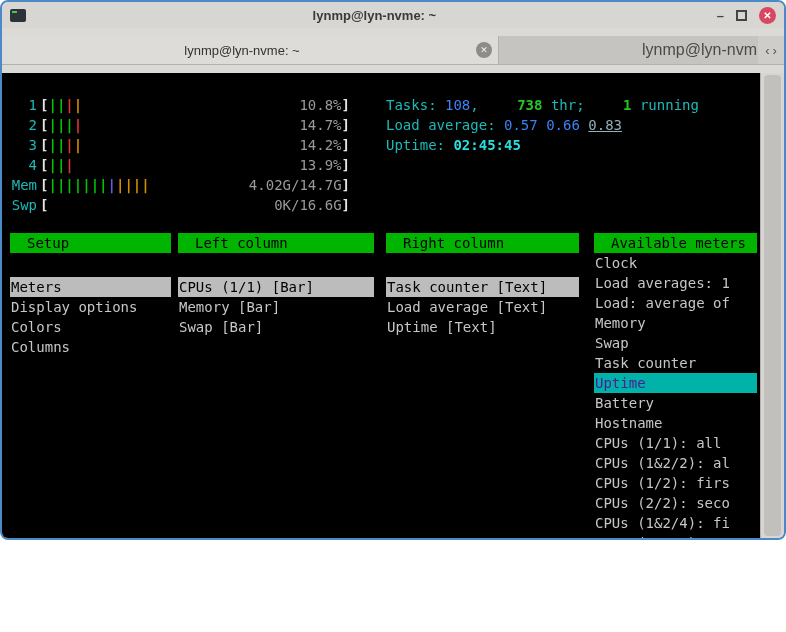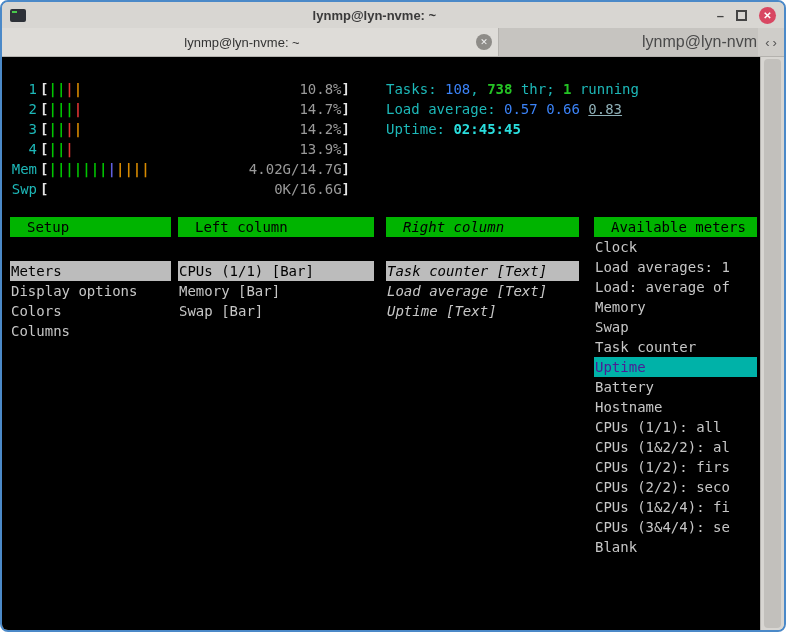--- a/index.html
+++ b/index.html
@@ -1,21 +1,21 @@
 <!DOCTYPE html>
 <html><head>
 <meta charset="utf-8">
 <style>
   * { box-sizing: border-box; margin: 0; padding: 0; }
   html,body { width: 786px; height: 632px; background:#fff; font-family:"Liberation Sans",sans-serif; }
   .frame {
-    width: 786px; height: 632px;
+    width: 786px; height: 540px;
     border: 2px solid #4b89c8; border-radius: 8px;
     background:#dcdad6; overflow:hidden;
-    display:flex; flex-direction:column;
+    display:flex; flex-direction:column;gap:8px;
   }
   
   .titlebar { height:26px; background:#d8d6d2; display:flex; align-items:center; padding:0 8px; flex:0 0 auto; }
   .app-icon { width:16px; height:13px; background:#2d3138; border-radius:2px; margin-right:6px; position:relative; flex:0 0 auto; }
   .app-icon::after { content:""; position:absolute; left:2px; top:2px; width:5px; height:2px; background:#49c84b; }
   .win-title { flex:1; text-align:center; font-size:13px; font-weight:bold; color:#3a3a3a; white-space:nowrap; overflow:hidden; }
   .controls { display:flex; align-items:center; gap:12px; flex:0 0 auto; }
   .ctl-min { color:#444; font-weight:bold; font-size:13px; cursor:default; }
   .ctl-max { width:11px; height:11px; border:2px solid #444; cursor:default; }
   .ctl-close { width:17px; height:17px; border-radius:50%; background:#d84762; color:#fff; font-size:10px; line-height:17px; text-align:center; font-weight:bold; cursor:default; }
@@ -46,26 +46,26 @@
   .mbar { flex:1; display:flex; min-width:0; overflow:hidden; }
   .bars { flex:1; font-weight:bold; overflow:hidden; }
   .mval { color:#9a9a9a; flex:0 0 auto; }
   .b-green { color:#00c400; } .b-red { color:#e03434; } .b-orange { color:#d88a00; } .b-blue { color:#6060e0; }
   
   .info { position:absolute; left:384px; top:22px; }
   .iline { height:20px; }
   .c-cyan { color:#1db8b8; }
   .c-cyan-b { color:#2adede; font-weight:bold; }
   .c-white-b { color:#3b82f6; font-weight:normal; }
-  .c-green-b { color:#25c425; font-weight:bold; }
+  .c-green-b { color:#25c425; font-weight:bold;margin-left:30px; }
   .c-dim { color:#8fb0b8;text-decoration:underline; }
   
   .panel { position:absolute; top:160px; }
   .p0 { left:8px; width:161px; } .p1 { left:176px; width:196px; }
-  .p2 { left:384px; width:193px;font-style:italic; } .p3 { left:592px; width:163px; }
+  .p2 { left:384px; width:193px; } .p3 { left:592px; width:163px; }
   .phdr { height:20px; background:#00b400; color:#000; padding:0 17px; overflow:hidden; }
   .pitem { height:20px; color:#c6c6c6; padding:0 1px; overflow:hidden; cursor:default; }
   .sel-gray { background:#bcbcbc; color:#000;margin-top:24px; }
   .sel-cyan { background:#00b2a8; color:#4c1d95; }
   
   .fnbar { position:absolute; left:8px; top:508px; height:20px; display:flex; width:calc(100% - 10px); }
   .fnkey { color:#e8e8e8; flex:0 0 auto; }
   .fnlabel { background:#00b2a8; color:#000; padding:0 2px; flex:0 0 auto; }
   .fnlabel.first { width:88px; }
   .fnlabel.last { flex:1; }

